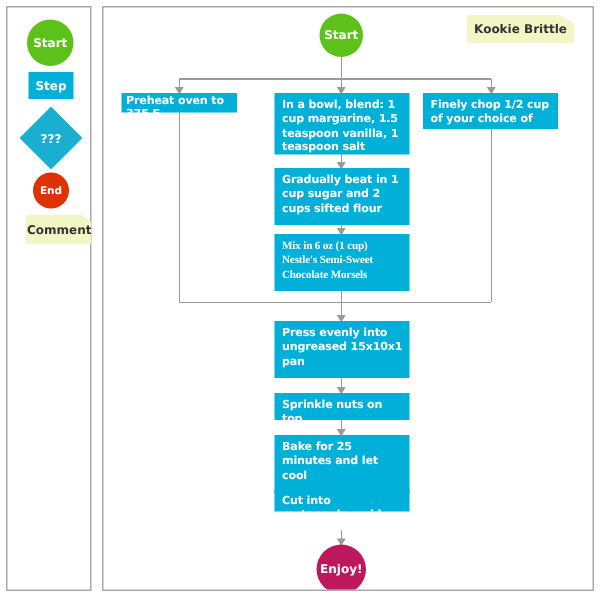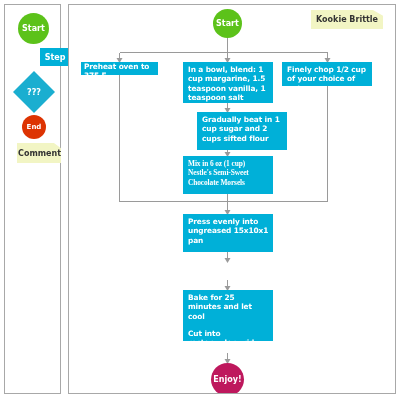--- a/index.html
+++ b/index.html
@@ -80,21 +80,20 @@
   .pal-step {
     left: 14px;
     top: 43px;
     width: 30px;
     height: 18px;
     background: #00b0d8;
     font-size: 8px;
     display: flex;
     align-items: center;
     justify-content: center;
-    margin-left: 21px;
   }
   .pal-diamond {
     left: 8px;
     top: 66px;
     width: 42px;
     height: 42px;
   }
   .pal-diamond .dia-bg {
     position: absolute;
     left: 0;
@@ -263,32 +262,35 @@
     </div>
 
     <div class="shape rect-shape c-step" style="left:114px; top:57px; width:90px; height:41px;">
       <span class="txt">In a bowl, blend: 1 cup margarine, 1.5 teaspoon vanilla, 1 teaspoon salt</span>
     </div>
 
     <div class="shape rect-shape c-step" style="left:213px; top:57px; width:90px; height:24px;">
       <span class="txt">Finely chop 1/2 cup of your choice of nuts</span>
     </div>
 
-    <div class="shape rect-shape c-step" style="left:114px; top:107px; width:90px; height:38px;margin-left:14px;">
+    <div class="shape rect-shape c-step" style="left:114px; top:107px; width:90px; height:38px;">
       <span class="txt">Gradually beat in 1 cup sugar and 2 cups sifted flour</span>
     </div>
 
     <div class="shape rect-shape c-step" style="left:114px; top:151px; width:90px; height:38px;font-family:Liberation Serif, serif;">
       <span class="txt">Mix in 6 oz (1 cup) Nestle's Semi-Sweet Chocolate Morsels</span>
     </div>
 
     <div class="shape rect-shape c-step" style="left:114px; top:209px; width:90px; height:38px;">
       <span class="txt">Press evenly into ungreased 15x10x1 pan</span>
     </div>
 
+    <div class="shape rect-shape c-step" style="left:114px; top:257px; width:90px; height:18px;">
+      <span class="txt">Sprinkle nuts on top</span>
+    </div>
 
     <div class="shape rect-shape c-step" style="left:114px; top:285px; width:90px; height:39px;">
       <span class="txt">Bake for 25 minutes and let cool</span>
     </div>
 
     <div class="shape rect-shape c-step" style="left:114px; top:321px; width:90px; height:15px;">
       <span class="txt">Cut into rectangular grid</span>
     </div>
 
     <div class="shape circle-shape c-end" style="left:142px; top:358px; width:33px; height:33px;">

